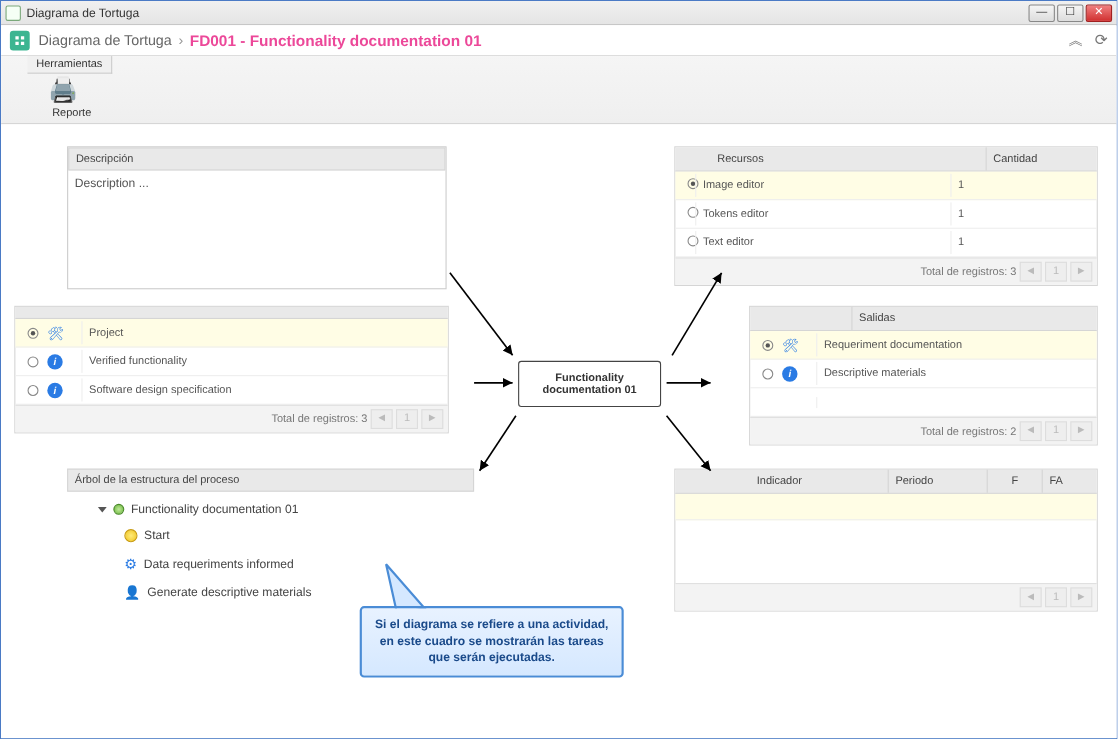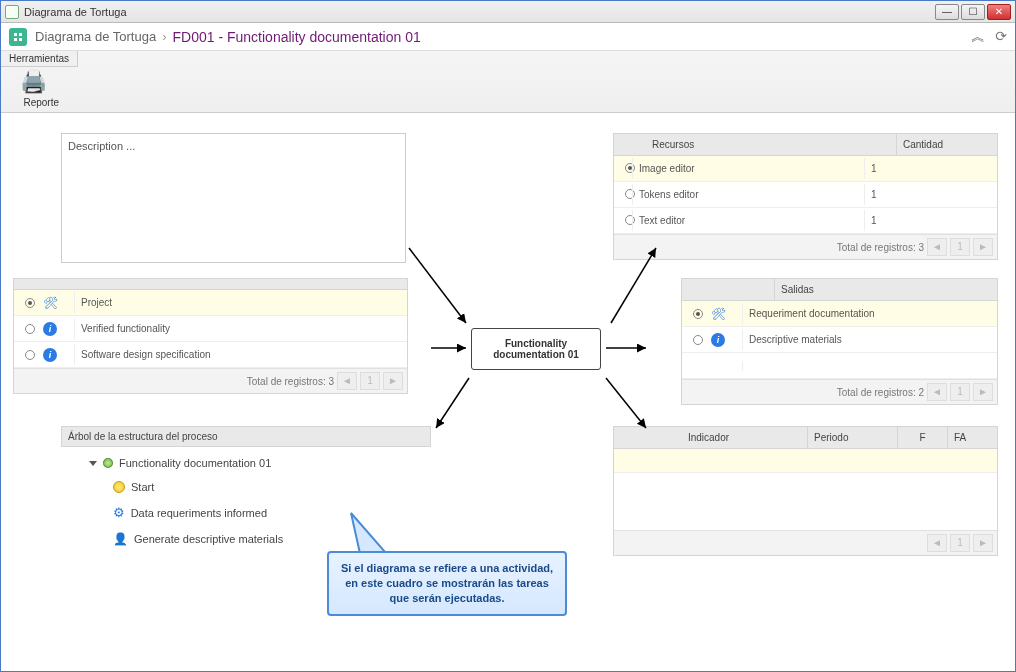--- a/index.html
+++ b/index.html
@@ -9,23 +9,23 @@
 .titlebar-icon { width: 14px; height: 14px; border: 1px solid #7aa87a; border-radius: 2px; margin-right: 5px; background: #f5fff5; }
 .titlebar-title { flex: 1; font-size: 11px; }
 .winbtns { display: flex; gap: 2px; }
 .winbtn { width: 24px; height: 16px; border: 1px solid #888; background: linear-gradient(#f5f5f5,#ddd); border-radius: 2px; font-size: 10px; text-align: center; line-height: 14px; }
 .winbtn.close { background: linear-gradient(#f08080,#d03030); color: #fff; border-color: #a02020; }
 .content { flex: 1; display: flex; flex-direction: column; background: #fff; overflow: hidden; }
 .breadcrumb-bar { height: 28px; background: #fff; border-bottom: 1px solid #ddd; display: flex; align-items: center; padding: 0 8px; }
 .bc-icon { width: 18px; height: 18px; border-radius: 3px; background: #3cb591; display: flex; align-items: center; justify-content: center; margin-right: 8px; }
 .bc-link { color: #666; font-size: 13px; }
 .bc-sep { color: #999; margin: 0 6px; font-size: 13px; }
-.bc-current { font-size: 14px; font-weight: normal; color: #701a75; }
+.bc-current { font-size: 14px; font-weight: bold; color: #ec4899; }
 .bc-right { margin-left: auto; display: flex; gap: 10px; color: #777; font-size: 14px; }
-.ribbon { height: 62px; background: linear-gradient(#f5f5f5,#efefef); border-bottom: 1px solid #ccc; }
+.ribbon { height: 62px; background: linear-gradient(#f5f5f5,#efefef); border-bottom: 1px solid #ccc; padding-left: 24px; }
 .ribbon-tab { display: inline-block; padding: 2px 8px; font-size: 10px; background: #f0f0f0; border-right: 1px solid #ccc; border-bottom: 1px solid #ccc; }
 .ribbon-body { display: flex; padding: 2px 8px; }
 .ribbon-item { width: 50px; text-align: center; }
 .ribbon-item .icon { font-size: 22px; }
 .ribbon-item .lbl { font-size: 10px; margin-top: 2px; text-align: right; }
 .workspace { flex: 1; position: relative; background: #fff; padding: 30px 12px 12px; }
 .panel { position: absolute; background: #fff; }
 .panel-header { background: #e9e9e9; border: 1px solid #d5d5d5; padding: 4px 6px; font-size: 10px; color: #444; }
 .desc-panel { left: 60px; top: 20px; width: 345px; height: 130px; border: 1px solid #ccc; }
 .desc-body { padding: 6px; font-size: 11px; color: #555; }
@@ -106,20 +106,21 @@
       <div class="ribbon-body">
         <div class="ribbon-item">
           <div class="icon">🖨️</div>
           <div class="lbl">Reporte</div>
         </div>
       </div>
     </div>
     <div class="workspace">
 
       <div class="panel desc-panel">
+        <div class="panel-header">Descripción</div>
         <div class="desc-body">Description ...</div>
       </div>
 
       <div class="panel table-panel recursos">
         <div class="thead">
           <div class="th c0">Recursos</div>
           <div class="th c1">Cantidad</div>
         </div>
         <div class="trow sel">
           <div class="td c0"><span class="radio on"></span></div>

